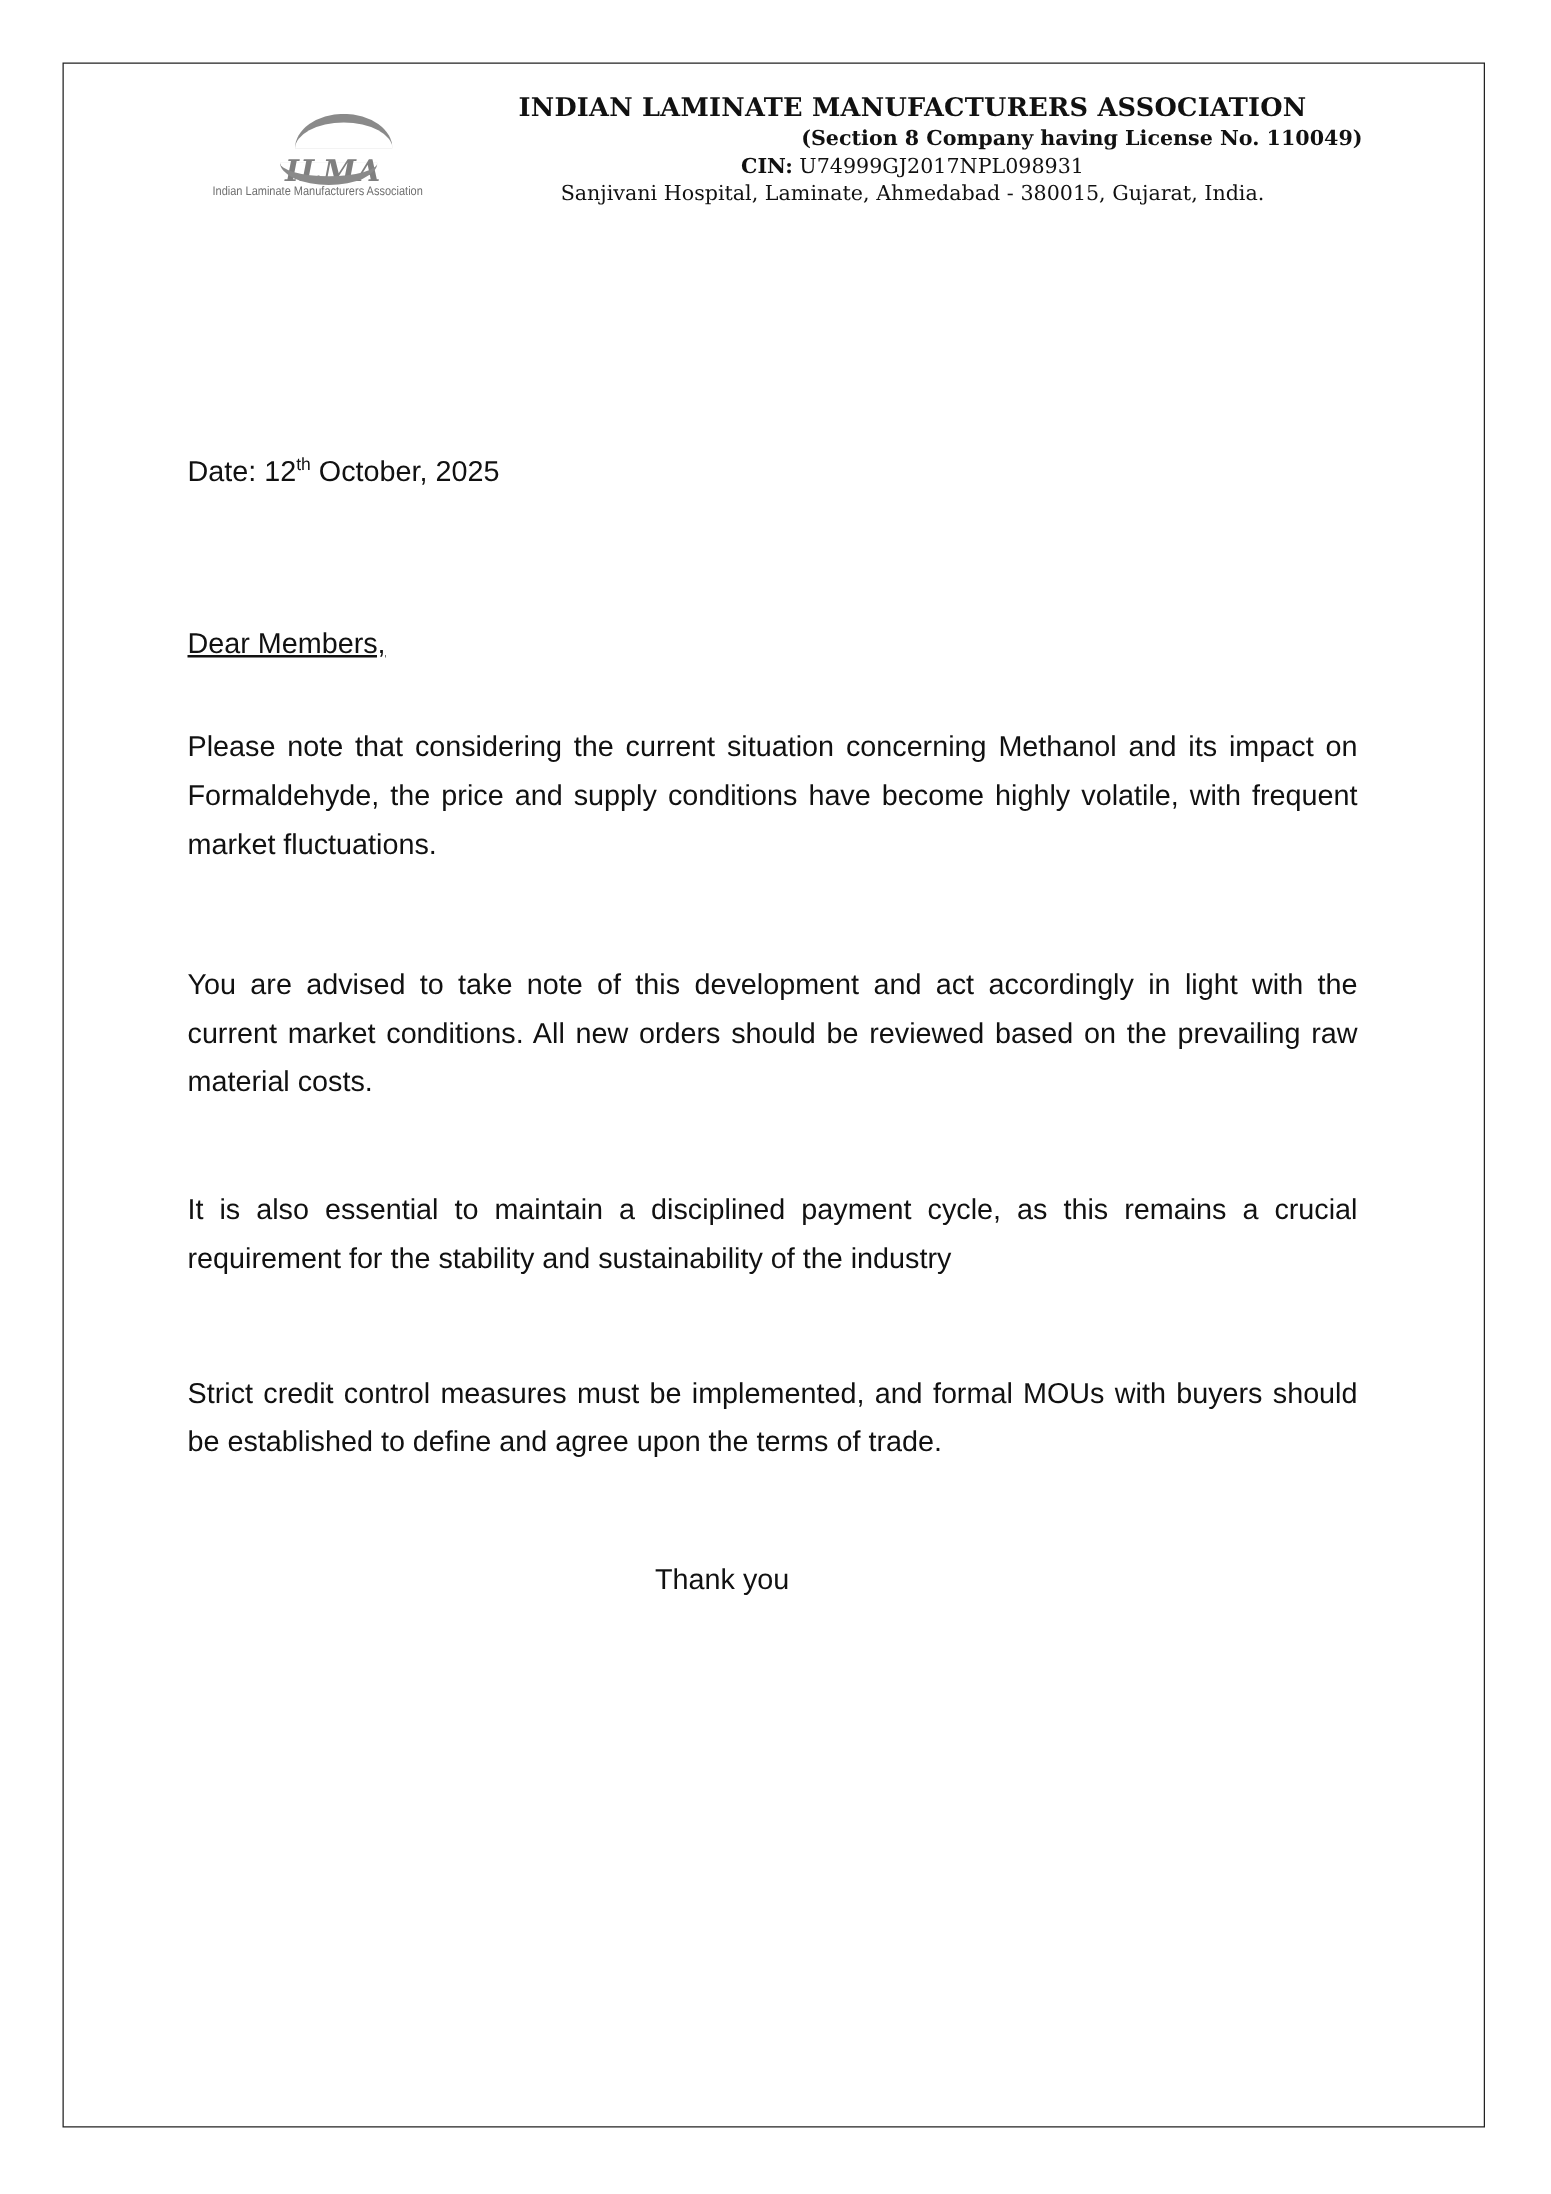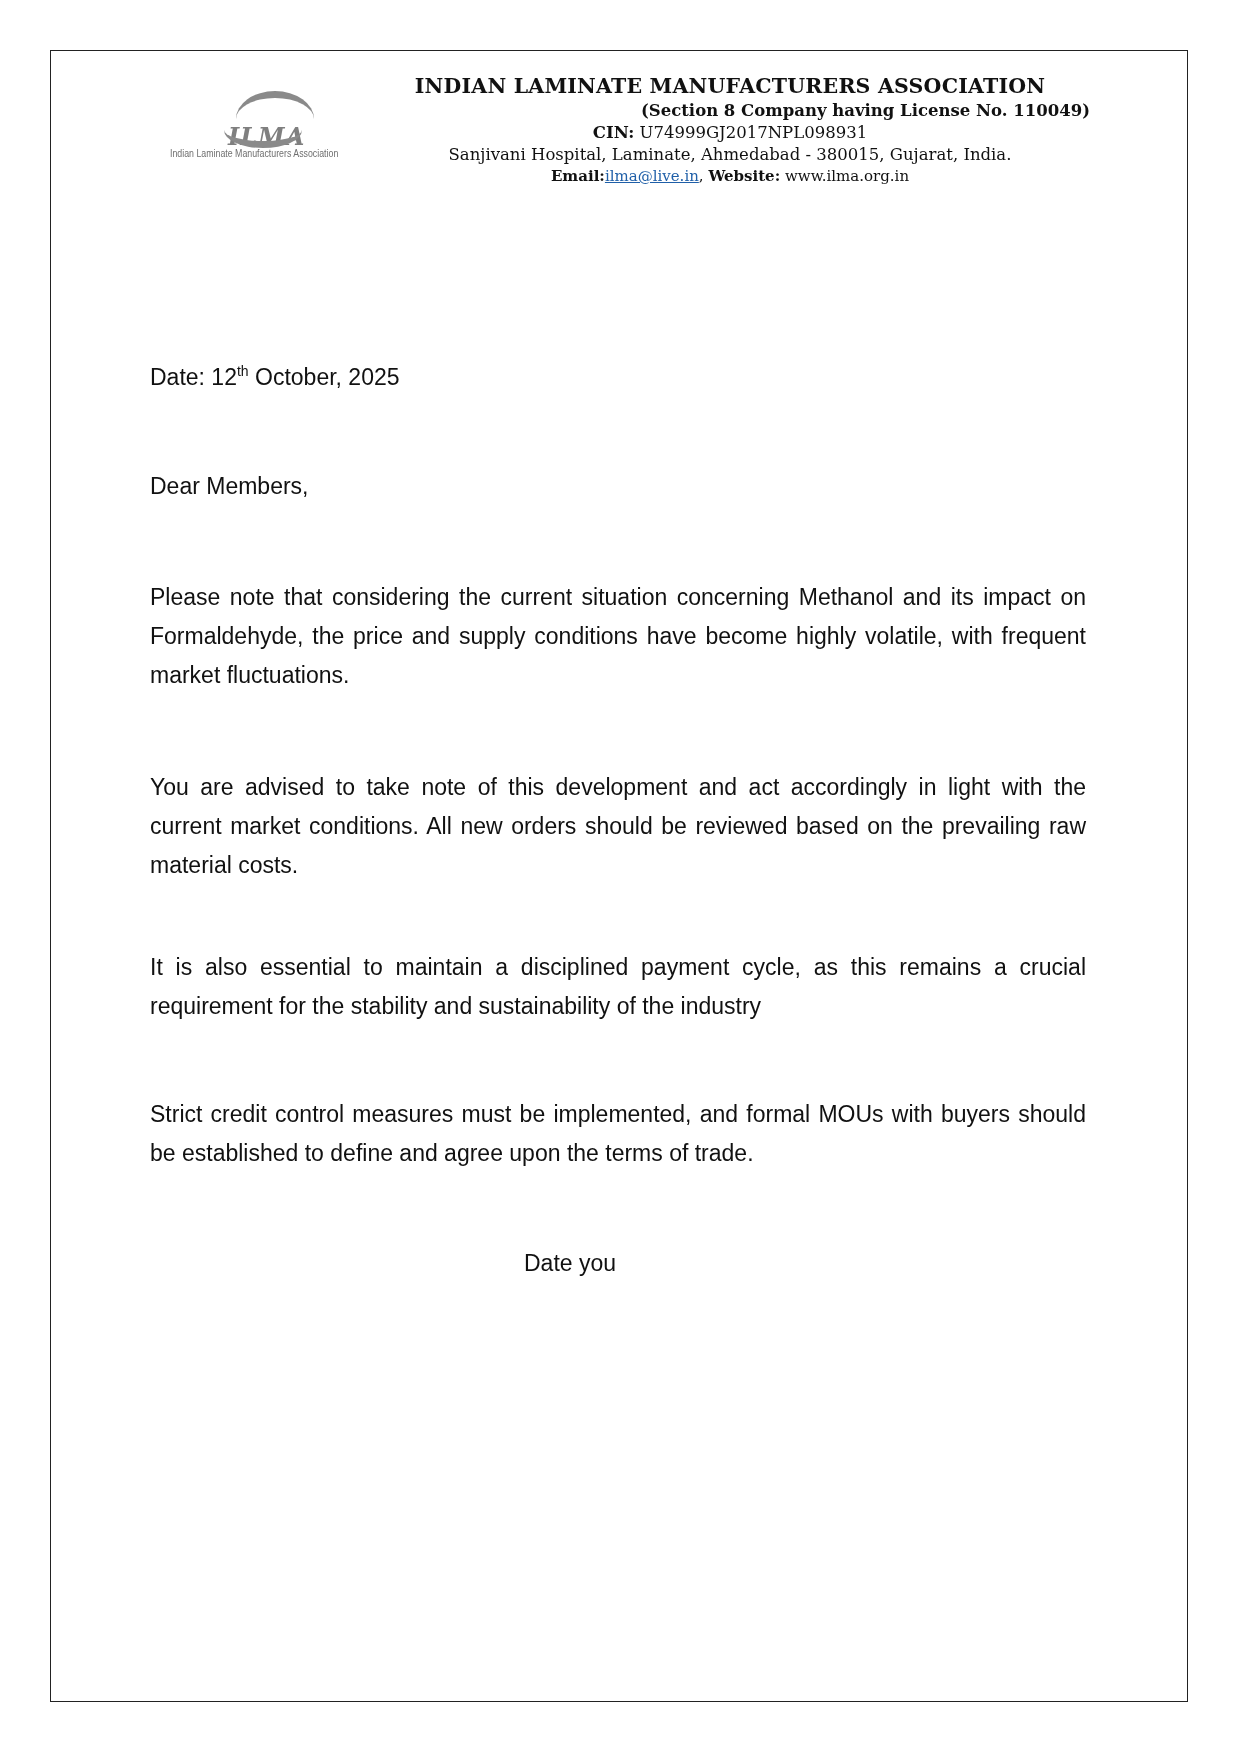--- a/index.html
+++ b/index.html
@@ -64,28 +64,27 @@
   <div class="logo-text">ILMA</div>
   <div class="logo-arc-bottom"></div>
   <div class="logo-sub">Indian Laminate Manufacturers Association</div>
 </div>
 
 <div class="letterhead">
   <div class="lh-title">INDIAN LAMINATE MANUFACTURERS ASSOCIATION</div>
   <div class="lh-sub">(Section 8 Company having License No. 110049)</div>
   <div class="lh-line"><b>CIN:</b><span> U74999GJ2017NPL098931</span></div>
   <div class="lh-line">Sanjivani Hospital, Laminate, Ahmedabad - 380015, Gujarat, India.</div>
-  <div class="lh-email"><b>Email:</b><span class="lh-link">ilma@live.in</span><span>, </span><b>Website:</b><span> www.ilma.org.in</span></div>
 </div>
 
 <div class="body-text" style="top:358px;"><span>Date: 12</span><sup>th</sup><span> October, 2025</span></div>
 
-<div class="body-text" style="top:467px;">Dear Members,</div>
+<div class="body-text" style="top:495px;text-decoration:underline;">Dear Members,</div>
 
 <div class="body-text" style="top:578px;">Please note that considering the current situation concerning Methanol and its impact on Formaldehyde, the price and supply conditions have become highly volatile, with frequent market fluctuations.</div>
 
 <div class="body-text" style="top:768px;">You are advised to take note of this development and act accordingly in light with the current market conditions. All new orders should be reviewed based on the prevailing raw material costs.</div>
 
 <div class="body-text" style="top:948px;">It is also essential to maintain a disciplined payment cycle, as this remains a crucial requirement for the stability and sustainability of the industry</div>
 
 <div class="body-text" style="top:1095px;">Strict credit control measures must be implemented, and formal MOUs with buyers should be established to define and agree upon the terms of trade.</div>
 
-<div class="thanks">Date you</div>
+<div class="thanks">Thank you</div>
 
 </body></html>

